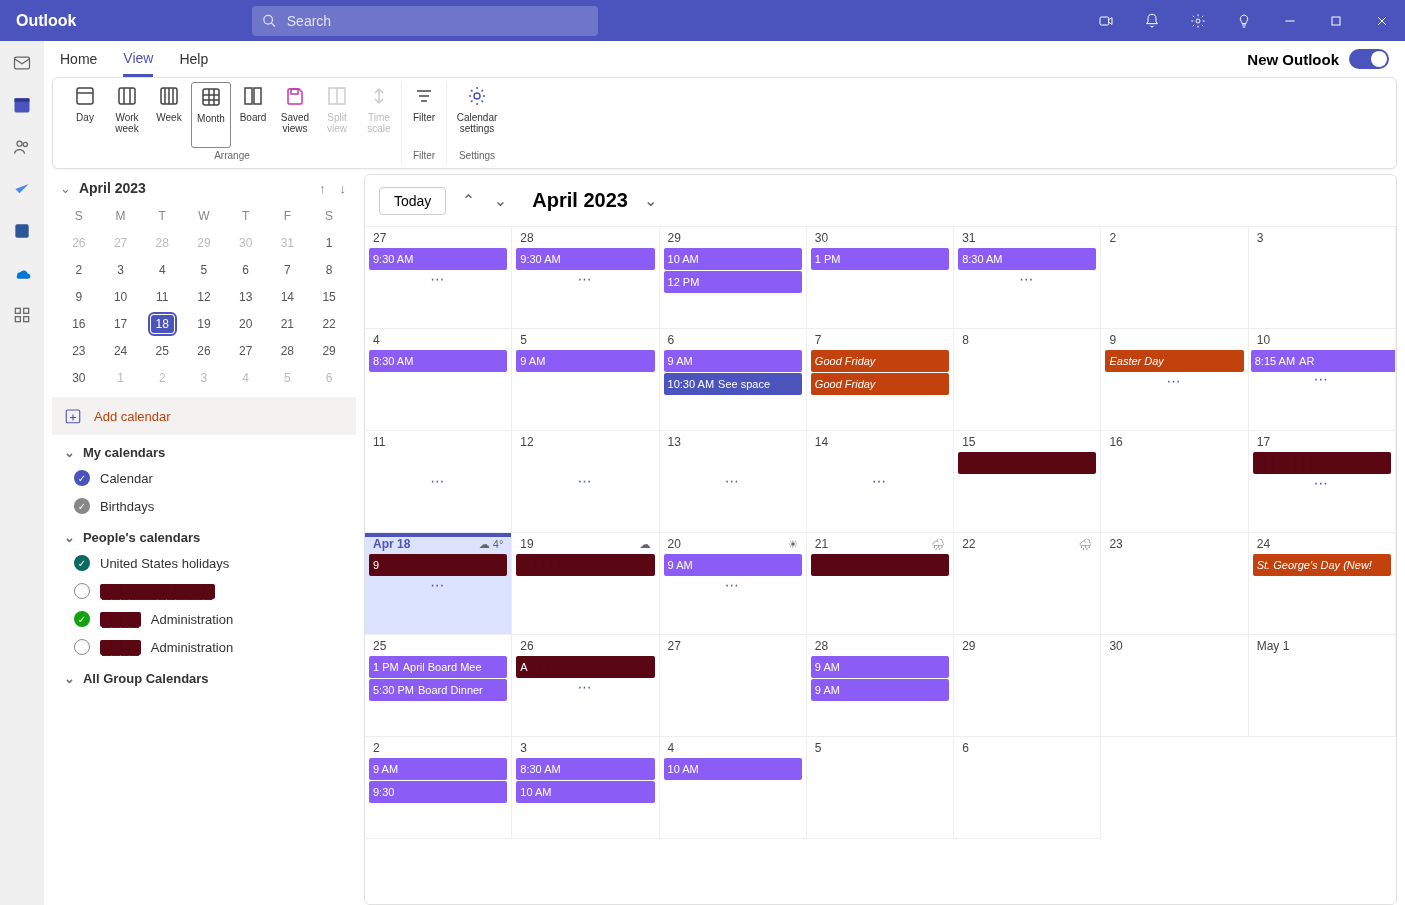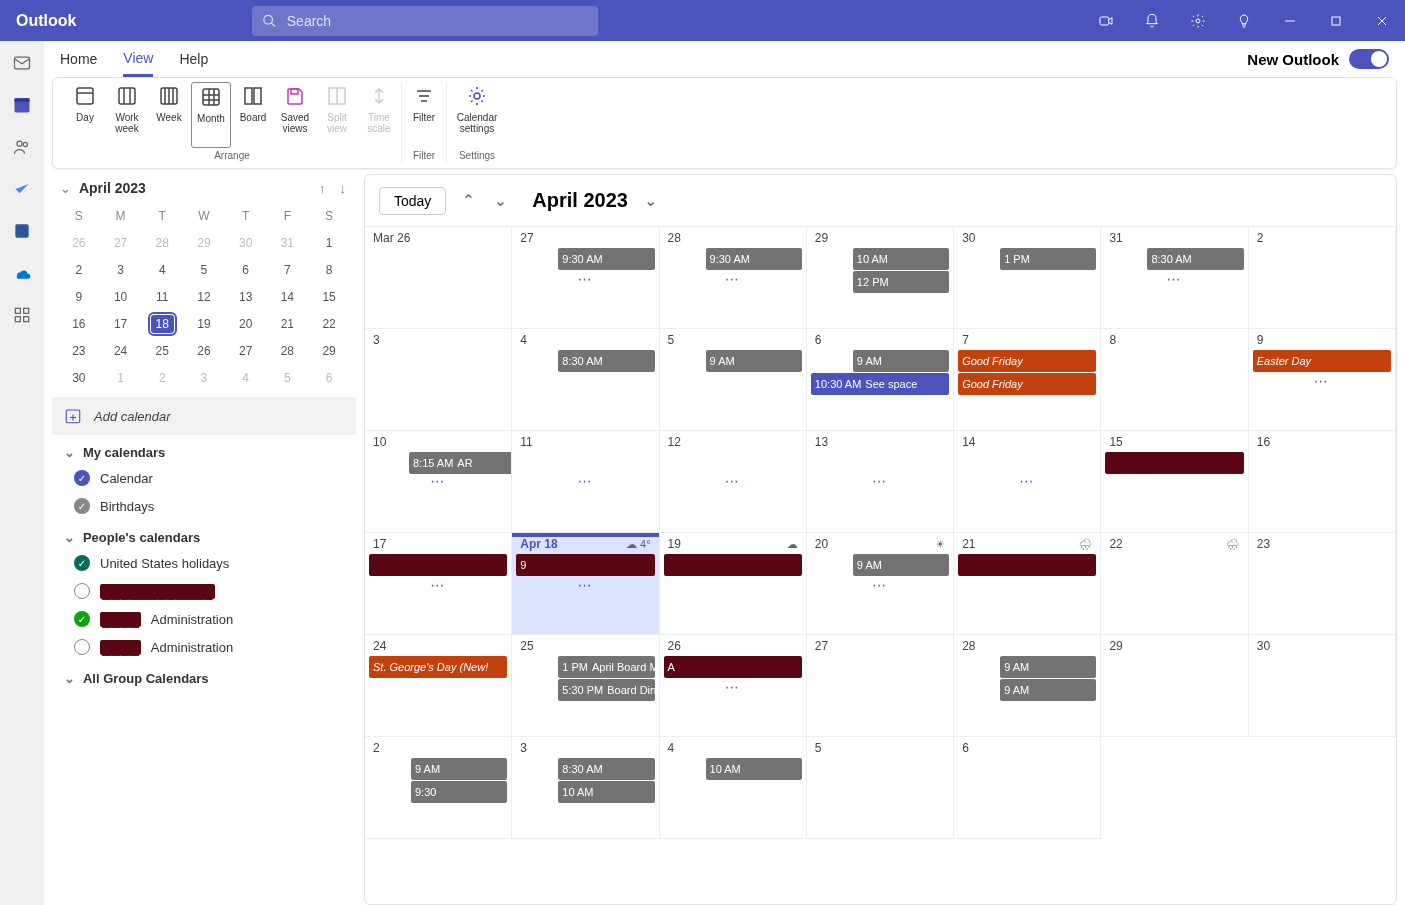--- a/index.html
+++ b/index.html
@@ -48,21 +48,21 @@
 .minical-hdr .navs { margin-left:auto; display:flex; gap:14px; padding-right:6px;}
 .minical { width:100%; padding:0 6px;}
 .minical table { width:100%; border-collapse:collapse; }
 .minical th,.minical td { width:14.28%; height:27px; text-align:center; font-size:12px; color:#555;}
 .minical th { color:#888; font-weight:400;}
 .minical td.today span { background:#4b53bc;color:#fff;border-radius:3px;outline:2px solid #4b53bc;outline-offset:1px; padding:2px 5px;}
 .minical td.other { color:#bbb;}
 
 .addcal { background:#f3f2f1; padding:10px 12px; display:flex; align-items:center; gap:12px; cursor:pointer; margin-top:6px;}
 .addcal svg{width:18px;height:18px;stroke:#4b53bc;fill:none;stroke-width:1.5;}
-.addcal span{color:#404040;font-style:italic;}
+.addcal span{color:#c2410c;}
 
 .calgroup { padding:10px 12px 4px; display:flex; align-items:center; gap:8px; font-weight:600;}
 .calgroup .chev{cursor:pointer;color:#777;}
 .calitem { padding:6px 12px 6px 22px; display:flex; align-items:center; gap:10px; cursor:pointer;}
 .calitem .dot{width:16px;height:16px;border-radius:50%;display:flex;align-items:center;justify-content:center;font-size:10px;color:#fff;}
 .calitem .dot.empty{border:1.5px solid #888;background:transparent;}
 .calitem .redact { background:#5a0613; color:#5a0613; border-radius:2px; padding:0 2px;}
 
 
 .main { position:absolute; top:174px; left:364px; right:8px; bottom:0; border:1px solid #e1e1e1; border-radius:6px; background:#fff; overflow:hidden;}
@@ -75,21 +75,21 @@
 .dayhdr { display:grid; grid-template-columns:repeat(7,1fr); height:28px; border-bottom:1px solid #eee;}
 .dayhdr div{ font-size:12px; color:#555; padding:6px 8px;}
 
 .grid { display:grid; grid-template-columns:repeat(7,1fr); grid-auto-rows: 102px;}
 .cell { border-right:1px solid #eee; border-bottom:1px solid #eee; padding:2px 4px; position:relative; overflow:hidden;}
 .cell .date { font-size:12px; color:#444; padding:2px 4px; display:flex; align-items:center; justify-content:space-between;}
 .cell.today { background:#dbe3ff;}
 .cell.today .date span.num{ color:#4b53bc; font-weight:600;}
 .cell .wx{font-size:11px;color:#666;display:flex;align-items:center;gap:2px;}
 .ev{ height:22px; font-size:11px; border-radius:2px; margin:1px 0; padding:2px 4px; white-space:nowrap; overflow:hidden; display:flex; align-items:center; gap:4px; cursor:pointer;}
-.ev.green{background:#737373;color:#fff;margin-left:42px;}
+.ev.green{background:#8b5cf6;color:#fff;}
 .ev.blue{background:#4b53bc;color:#fff;}
 .ev.grey{background:#c2410c;color:#fff;font-style:italic;}
 .ev.dark{background:#5a0613;color:#5a0613;}
 .ev .time{color:#fff;font-weight:400;}
 .ev.green .redact,.ev .redact{background:#0f1940;color:#0f1940;padding:0 20px;border-radius:1px;}
 .more{color:#4b53bc;text-align:center;font-size:14px;letter-spacing:2px;cursor:pointer;}
 .ev.span{position:absolute;left:2px;right:-4px;z-index:2;}
 .todaytop{height:4px;background:#4b53bc;position:absolute;top:0;left:0;right:0;}
 </style>
 </head>
@@ -448,25 +448,20 @@
   <div class="main-hdr">
     <button class="today-btn">Today</button>
     <span class="nav">⌃</span>
     <span class="nav">⌄</span>
     <span class="title">April 2023</span>
     <span class="chev">⌄</span>
   </div>
   <div class="grid" id="cal-grid">
       <div class="cell">
         <div class="date">
-          <span class="num">Mar 26</span>
-        </div>
-      </div>
-      <div class="cell">
-        <div class="date">
           <span class="num">27</span>
         </div>
         <div class="ev green">
           <span class="time">9:30 AM</span>
           <span class="redact"></span>
         </div>
         <div class="more">⋯</div>
       </div>
       <div class="cell">
         <div class="date">
@@ -709,20 +704,25 @@
           <span class="num">29</span>
         </div>
       </div>
       <div class="cell">
         <div class="date">
           <span class="num">30</span>
         </div>
       </div>
       <div class="cell">
         <div class="date">
+          <span class="num">May 1</span>
+        </div>
+      </div>
+      <div class="cell">
+        <div class="date">
           <span class="num">2</span>
         </div>
         <div class="ev green">
           <span class="time">9 AM</span>
           <span class="redact"></span>
         </div>
         <div class="ev green">
           <span class="time">9:30</span>
           <span class="redact"></span>
         </div>

